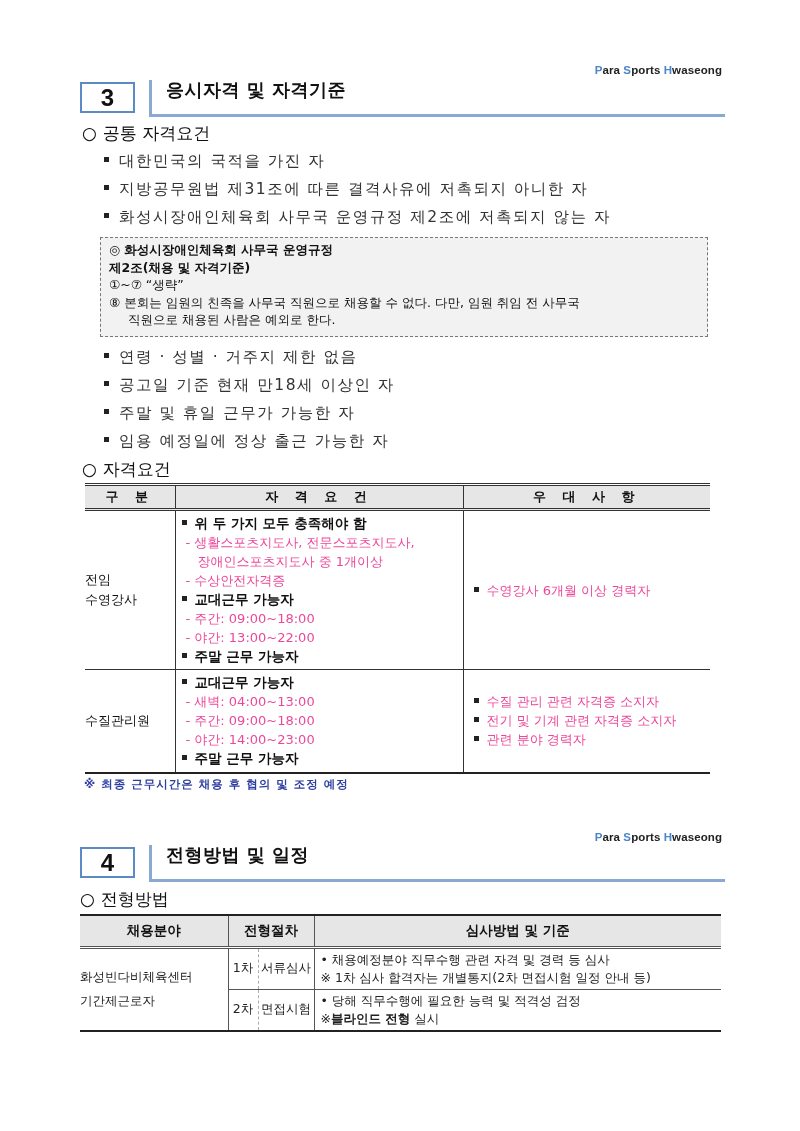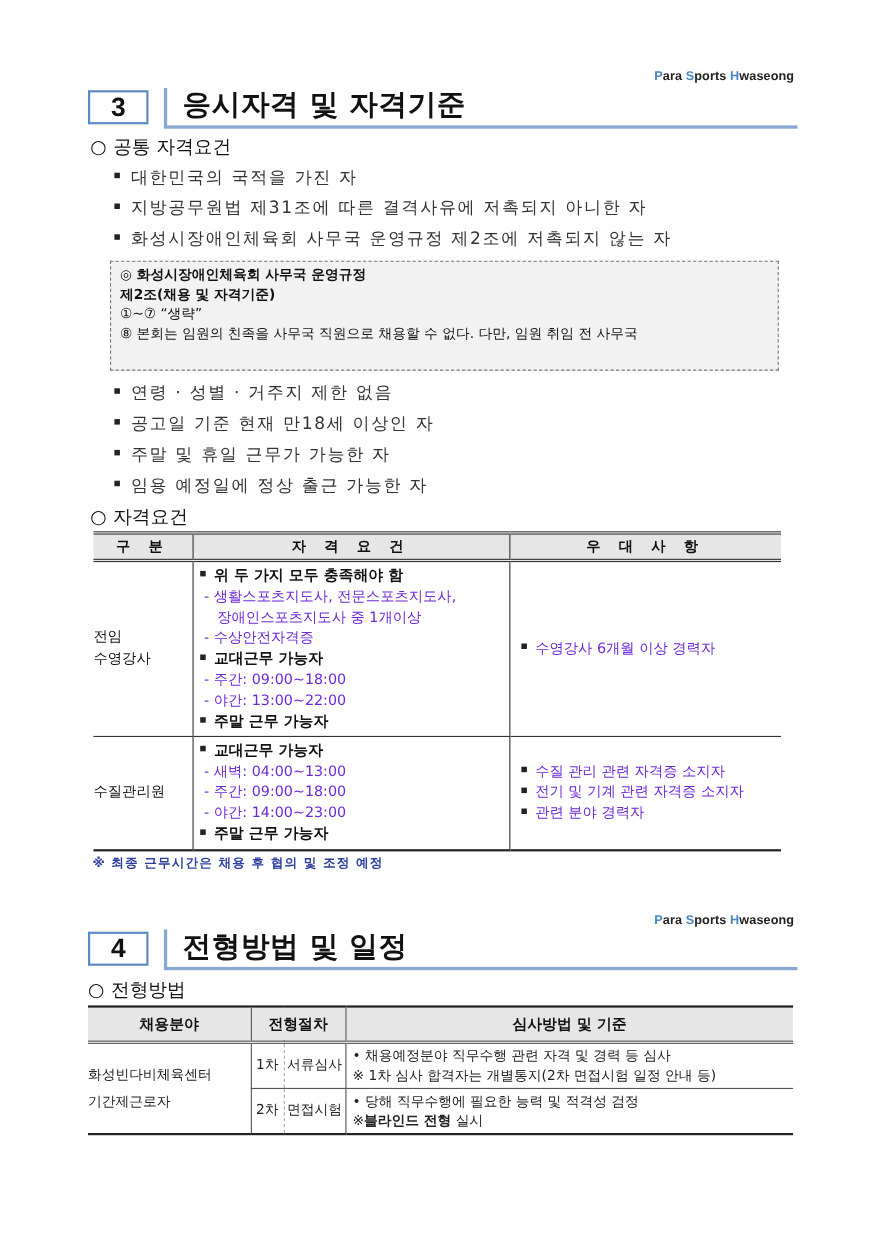--- a/index.html
+++ b/index.html
@@ -7,21 +7,21 @@
     body { position: relative; font-family: "DejaVu Sans", "Liberation Sans", sans-serif; color: #111; }
 
     .brand { position: absolute; right: 78px; font-family: "Liberation Sans", "DejaVu Sans", sans-serif; font-size: 11.5px; font-weight: bold; color: #222; letter-spacing: 0.1px; }
     .brand .hl { color: #4a86c8; }
 
     .sec-header { position: absolute; left: 80px; width: 645px; height: 44px; }
     .sec-num { position: absolute; left: 0; top: 4px; width: 55px; height: 31px; border: 2px solid #5b8bc4; background: #fff;
                display: flex; align-items: center; justify-content: center; font-family: "Liberation Sans", sans-serif; font-weight: bold; font-size: 24px; color: #111; }
     .sec-bar { position: absolute; left: 69px; top: 2px; width: 3px; height: 36px; background: #8aa9d2; }
     .sec-underline { position: absolute; left: 69px; top: 36px; right: 0; height: 3px; background: #8aa9d2; }
-    .sec-title { position: absolute; left: 86px; top: 0; font-weight: bold; font-size: 26px; letter-spacing: 0.5px; color: #111; }
+    .sec-title { position: absolute; left: 86px; top: 0; font-weight: bold; font-size: 18px; letter-spacing: 0.5px; color: #111; }
 
     .circle-head { position: absolute; left: 82px; font-size: 17px; color: #111; }
     .circle-head .mark { display: inline-block; margin-right: 6px; }
 
     .bullets { position: absolute; left: 104px; list-style: none; }
     .bullets li { font-size: 15.5px; height: 28px; line-height: 28px; color: #333; letter-spacing: 1.5px; }
     .bullets li .sq { display: inline-block; width: 5px; height: 5px; background: #222; margin-right: 10px; vertical-align: middle; position: relative; top: -2px; }
 
     .note-box { position: absolute; left: 100px; top: 237px; width: 608px; height: 100px; border: 1px dashed #777; background: #f2f2f2; padding: 3px 8px; font-size: 12.5px; line-height: 17.5px; color: #111; }
     .note-box .b { font-weight: bold; }
@@ -30,21 +30,21 @@
     table { border-collapse: collapse; position: absolute; }
     .t1 { left: 85px; top: 483px; width: 625px; }
     .t1 th { background: #e6e6e6; font-size: 13px; font-weight: bold; height: 25px; letter-spacing: 6px; border-top: 3px double #333; border-bottom: 3px double #333; }
     .t1 th + th { border-left: 1px solid #333; }
     .t1 td { vertical-align: middle; font-size: 13px; border-bottom: 1px solid #333; }
     .t1 td + td { border-left: 1px solid #333; }
     .t1 tr.last td { border-bottom: 2.5px solid #222; }
     .t1 .cat { text-align: left; width: 90px; line-height: 20px; color: #111; }
     .t1 .req { width: 288px; padding: 3px 6px; }
     .t1 .pref { padding: 3px 10px; }
-    .line { display: block; line-height: 19px; color: #6d28d9; white-space: nowrap; }
+    .line { display: block; line-height: 19px; color: #ec4899; white-space: nowrap; }
     .line.bold { font-weight: bold; font-size: 13.5px; color: #111; }
     .line.sub { padding-left: 4px; }
     .line.sub2 { padding-left: 16px; }
     .sqm { display: inline-block; width: 5px; height: 5px; background: #222; margin-right: 8px; vertical-align: middle; position: relative; top: -2px; }
 
     .footnote { position: absolute; left: 84px; top: 777px; font-size: 11.5px; font-weight: bold; color: #2d3fa0; letter-spacing: 1px; }
 
     .t2 { left: 80px; top: 866px; width: 641px; margin-top: 48px; }
     .t2 th { background: #e6e6e6; font-size: 13.5px; font-weight: bold; height: 32px; border-top: 2.5px solid #222; border-bottom: 3px double #555; }
     .t2 th + th { border-left: 1px solid #555; }
@@ -79,20 +79,21 @@
   <li><span class="sq"></span><span>대한민국의 국적을 가진 자</span></li>
   <li><span class="sq"></span><span>지방공무원법 제31조에 따른 결격사유에 저촉되지 아니한 자</span></li>
   <li><span class="sq"></span><span>화성시장애인체육회 사무국 운영규정 제2조에 저촉되지 않는 자</span></li>
 </ul>
 
 <div class="note-box">
   <div class="b">◎ 화성시장애인체육회 사무국 운영규정</div>
   <div class="b">제2조(채용 및 자격기준)</div>
   <div>①~⑦ “생략”</div>
   <div>⑧ 본회는 임원의 친족을 사무국 직원으로 채용할 수 없다. 다만, 임원 취임 전 사무국</div>
+  <div class="indent">직원으로 채용된 사람은 예외로 한다.</div>
 </div>
 
 <ul class="bullets" style="top:343px;">
   <li><span class="sq"></span><span>연령 · 성별 · 거주지 제한 없음</span></li>
   <li><span class="sq"></span><span>공고일 기준 현재 만18세 이상인 자</span></li>
   <li><span class="sq"></span><span>주말 및 휴일 근무가 가능한 자</span></li>
   <li><span class="sq"></span><span>임용 예정일에 정상 출근 가능한 자</span></li>
 </ul>
 
 <div class="circle-head" style="top:458px;">

